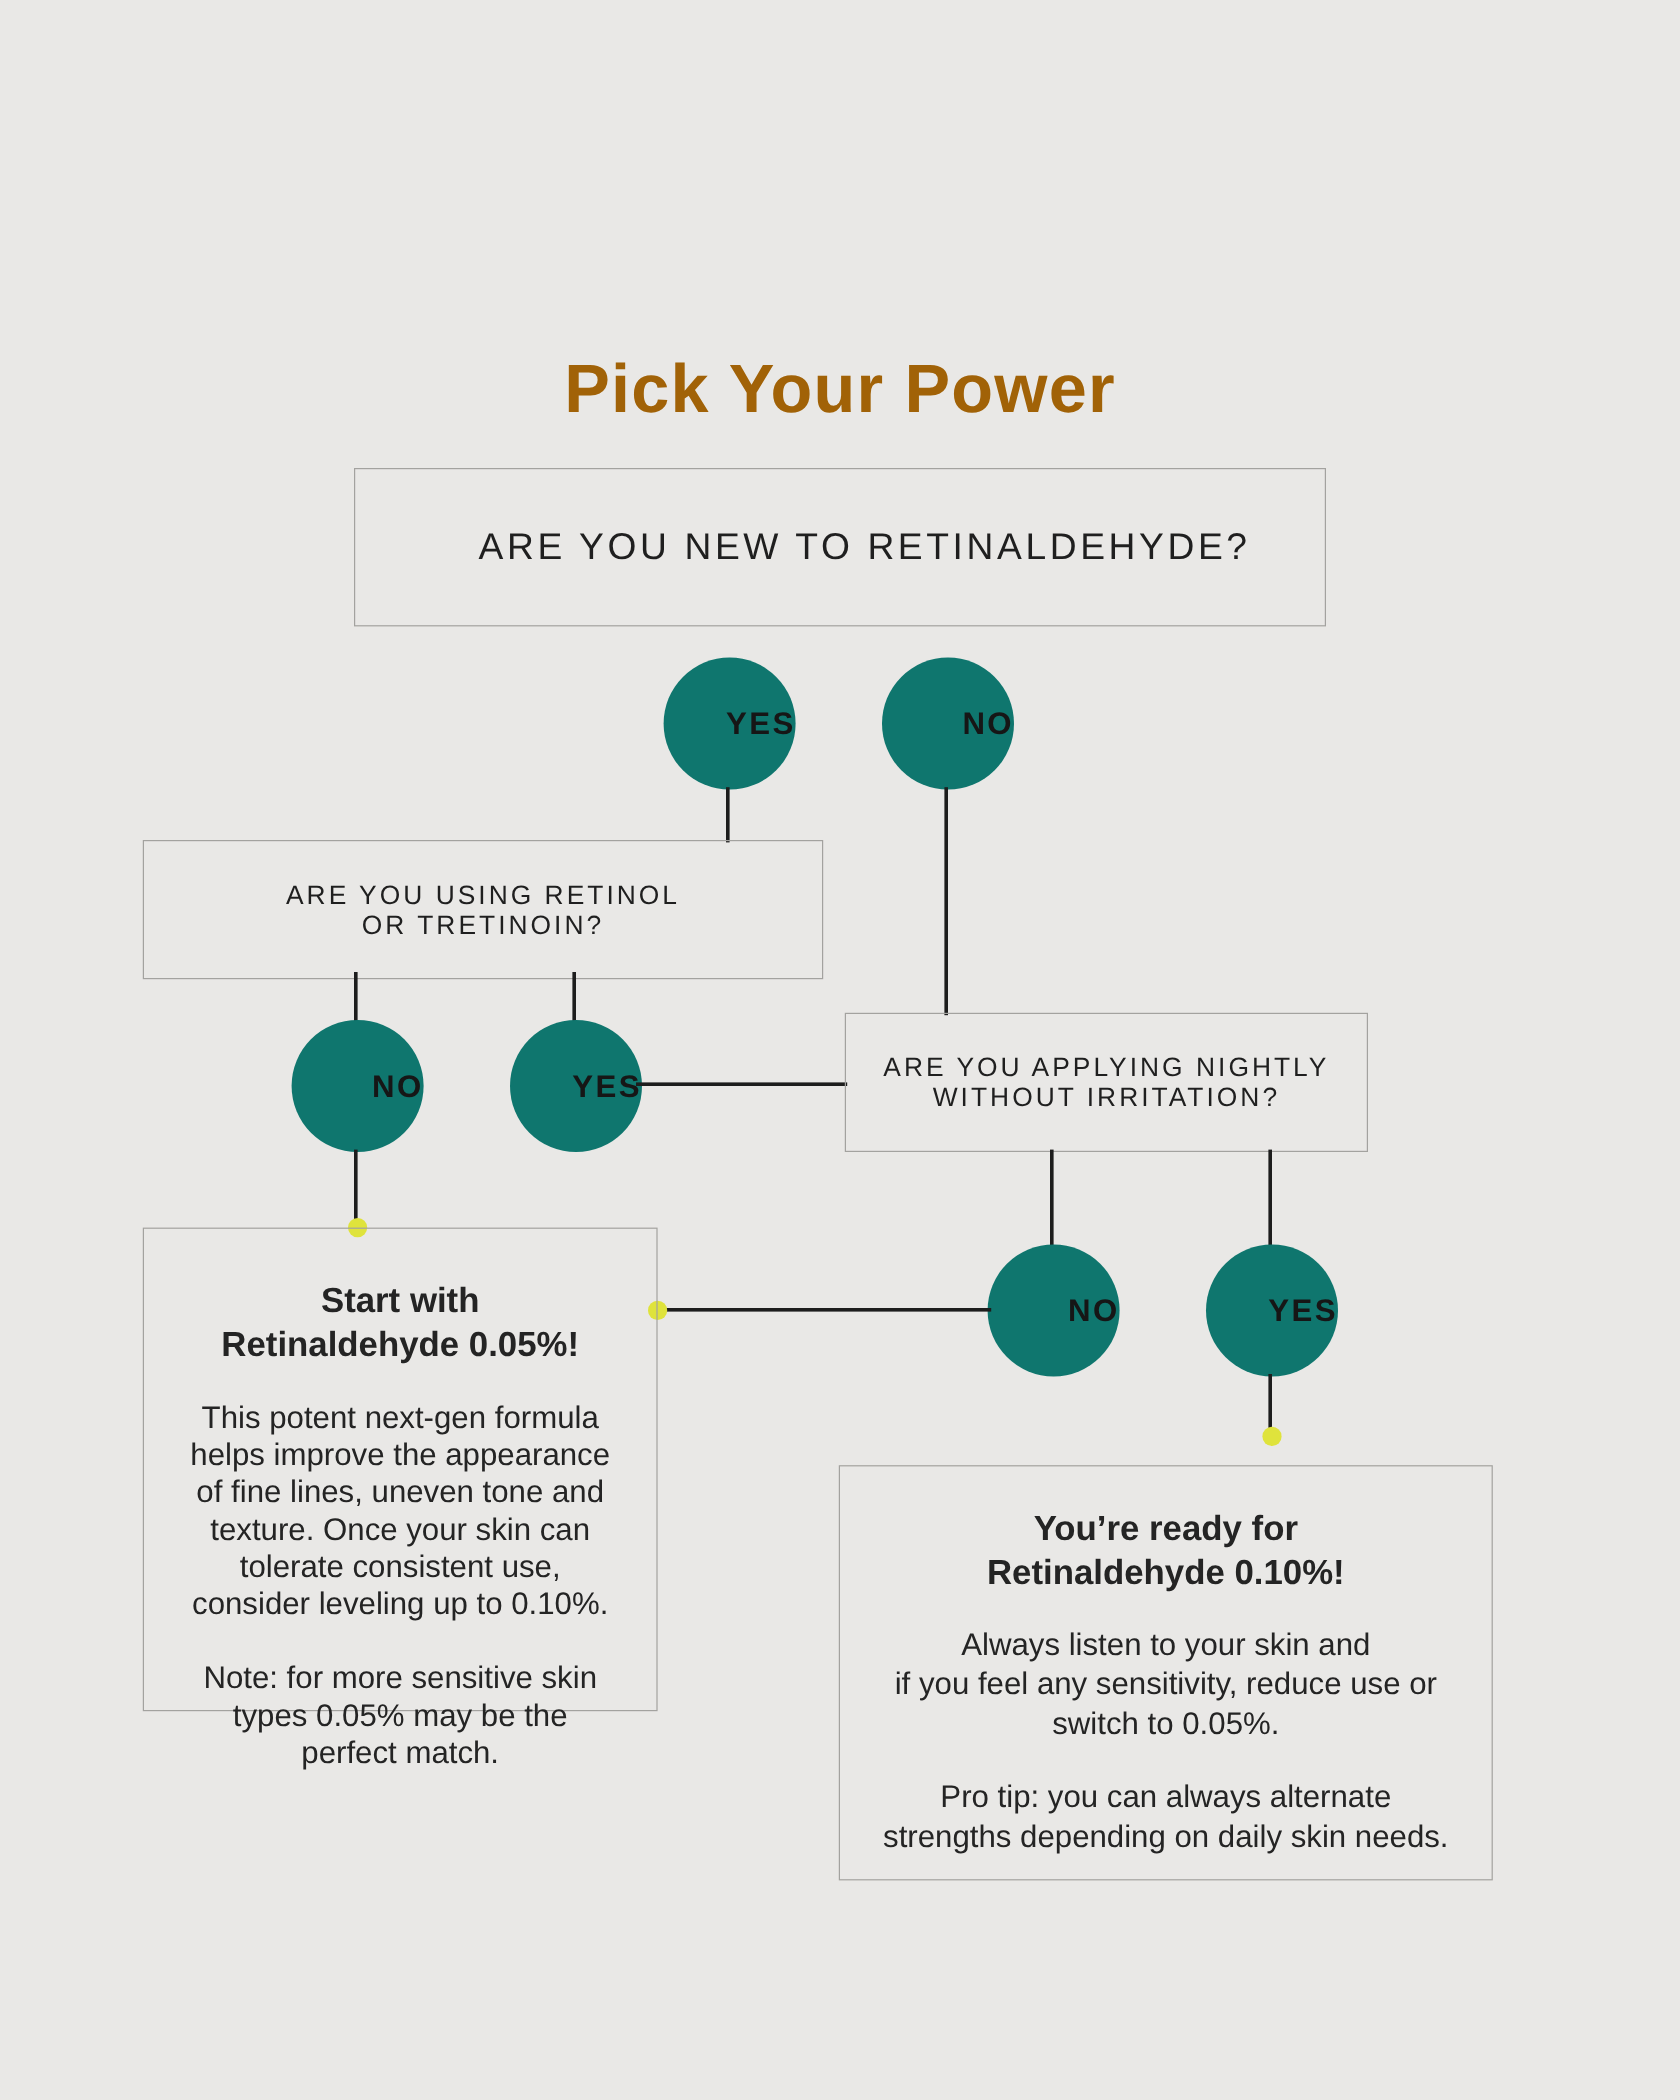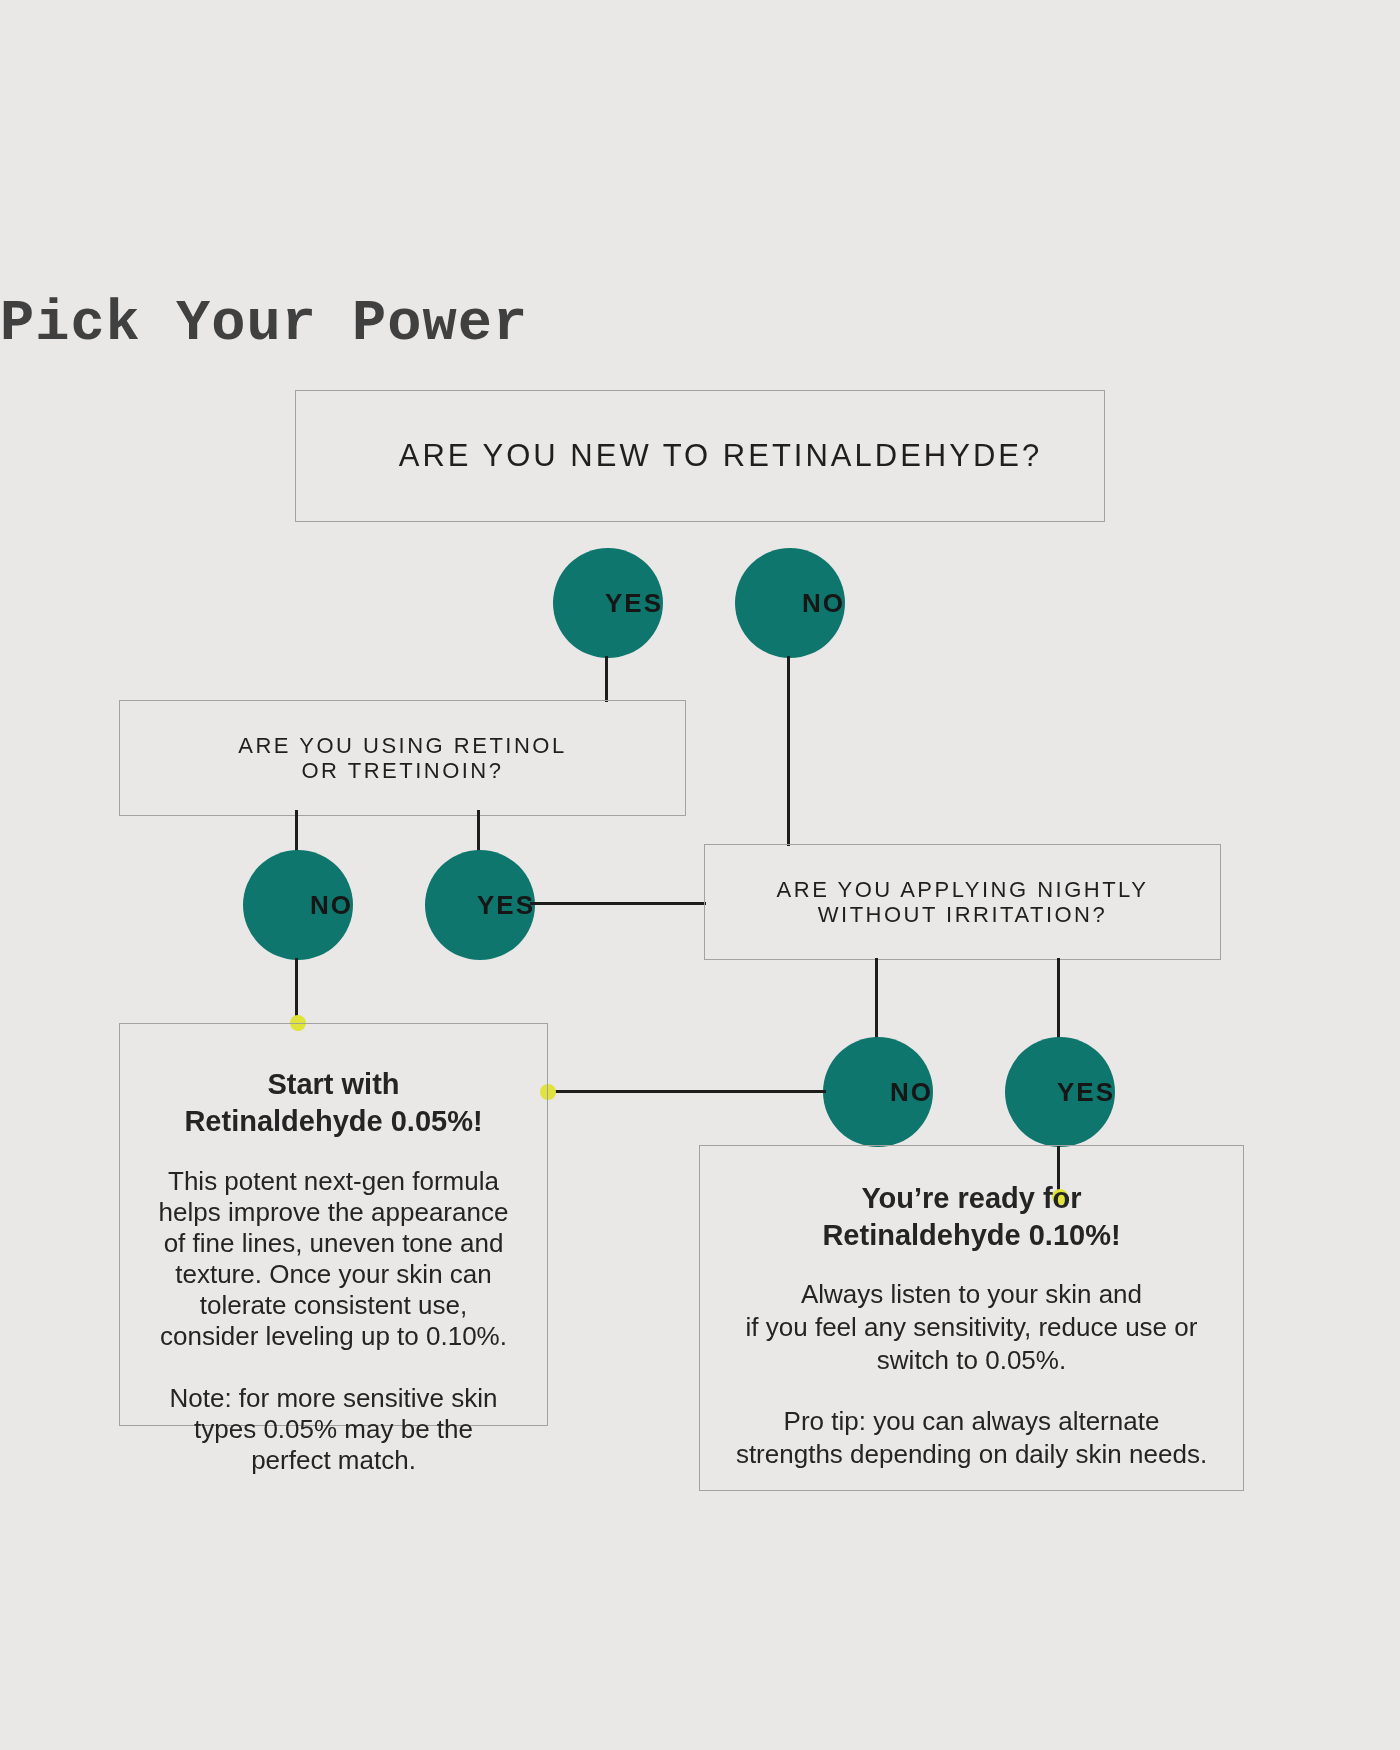--- a/index.html
+++ b/index.html
@@ -3,35 +3,35 @@
 <meta charset="utf-8">
 <style>
   html,body { margin:0; padding:0; background:#e9e8e6; }
   .canvas {
     position:relative; width:1400px; height:1750px;
     background:#e9e8e6; overflow:hidden;
     font-family:"Liberation Sans", sans-serif; color:#222;
   }
   .page-title {
     position:absolute; left:0; top:256px; width:100%;
-    text-align:left; font-family:Liberation Mono, monospace;
-    font-size:57px; line-height:60px; color:#404040; letter-spacing:1px;
+    text-align:center; font-family:Liberation Sans, sans-serif;
+    font-size:57px; line-height:60px; color:#a16207; letter-spacing:1px;
   }
   .qbox {
     position:absolute; border:1px solid #a3a29f; box-sizing:border-box;
     display:flex; align-items:center; justify-content:center;
     color:#1f1f1f;
   }
   .qbox-label {
     display:block; width:100%; text-align:center;
     white-space:pre-line; letter-spacing:3px;
   }
   #box-q1 { left:295px; top:390px; width:810px; height:132px; font-size:31px;padding-left:41px; }
   #box-q2 { left:119px; top:700px; width:567px; height:116px; font-size:22px; line-height:25px; }
-  #box-q3 { left:704px; top:844px; width:517px; height:116px; font-size:22px; line-height:25px; }
+  #box-q3 { left:704px; top:844px; width:436px; height:116px; font-size:22px; line-height:25px; }
   #box-q2 .qbox-label, #box-q3 .qbox-label { letter-spacing:2.5px; }
 
   .circle {
     position:absolute; width:110px; height:110px; border-radius:50%;
     background:#0f766e; display:flex; align-items:center; justify-content:flex-end;
     font-weight:bold; font-size:26px; letter-spacing:2px; color:#161616;
   }
   #circle-q1-yes { left:553px; top:548px; }
   #circle-q1-no  { left:735px; top:548px; }
   #circle-q2-no  { left:243px; top:850px; }
@@ -58,21 +58,21 @@
   }
   #dot-r1-top   { left:290px;  top:1015px; }
   #dot-r1-right { left:540px;  top:1084px; }
   #dot-r2-top   { left:1052px; top:1189px; }
 
   .result {
     position:absolute; border:1px solid #a3a29f; box-sizing:border-box;
     text-align:center; color:#242424;
   }
   #box-r1 { left:119px; top:1023px; width:429px; height:403px; }
-  #box-r2 { left:699px; top:1145px; width:545px; height:346px; }
+  #box-r2 { left:699px; top:1221px; width:545px; height:346px; }
   .result-heading {
     font-weight:bold; font-size:29px; line-height:37px;
     white-space:pre-line; margin:0;
   }
   #box-r1 .result-heading { margin-top:42px; }
   #box-r2 .result-heading { margin-top:34px; }
   .result-body, .result-note {
     font-size:26px; line-height:31px; white-space:pre-line; margin:12px;
   }
   #box-r1 .result-body { margin-top:26px; }

